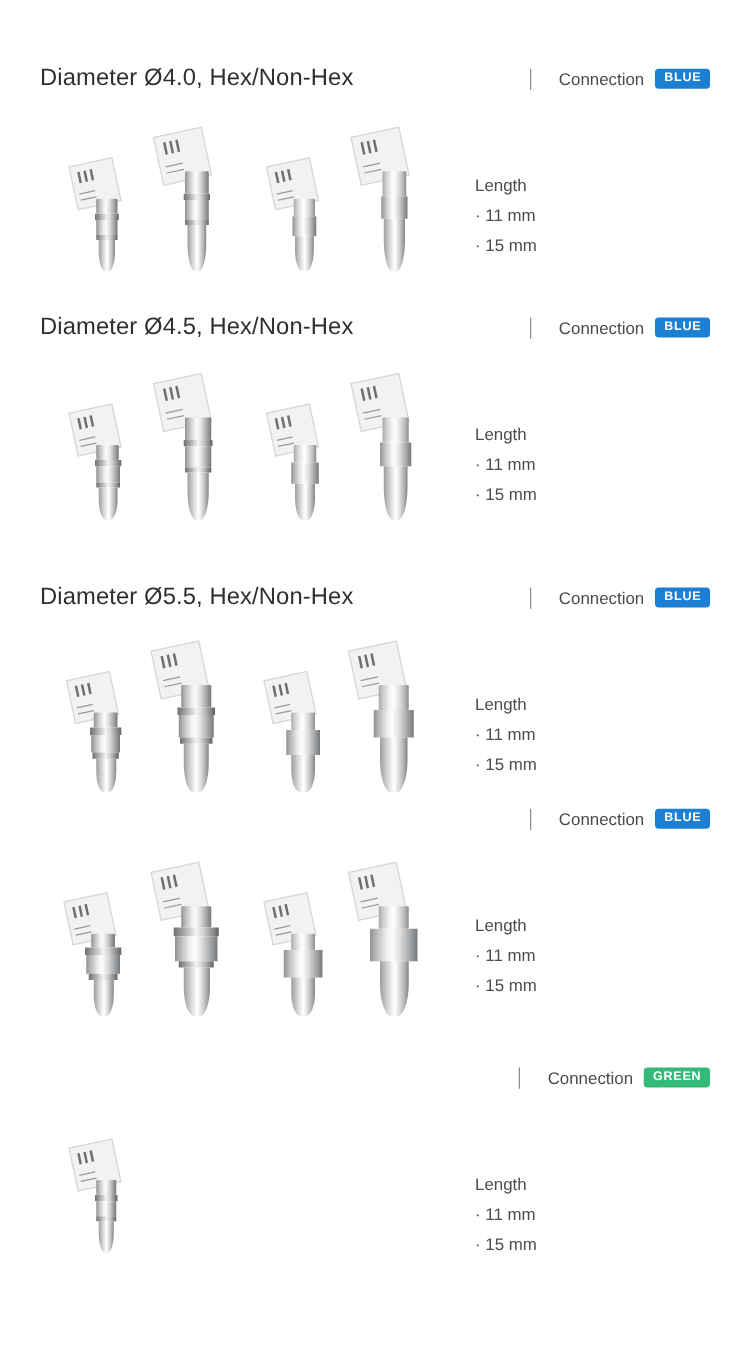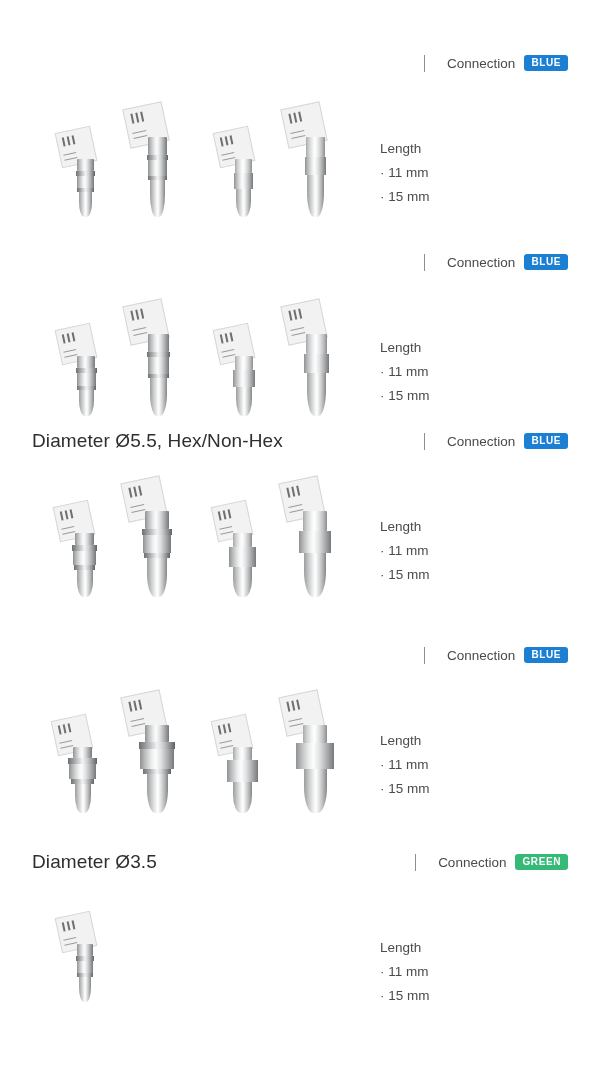--- a/index.html
+++ b/index.html
@@ -160,20 +160,21 @@
     border-bottom-right-radius: 40% 60%;
   }
 </style>
 </head>
 <body>
 
 <div class="page">
 
   <div class="section" style="position:absolute; left:32px; top:46px; height:185px;">
     <div class="section-header">
+      <div class="section-title">Diameter Ø4.0, Hex/Non-Hex</div>
       <div class="header-spacer"></div>
       <div class="divider-bar"></div>
       <div class="connection-label">Connection</div>
       <div class="badge" style="background:#1b7fd4;">BLUE</div>
     </div>
 
     <div class="section-body">
       <div class="images-area" style="height:145px;">
 
         <div class="implant" style="left:20px; bottom:8px; width:56px; height:88px;">
@@ -244,20 +245,21 @@
       <div class="specs">
         <div class="spec-title">Length</div>
         <div>· 11 mm</div>
         <div>· 15 mm</div>
       </div>
     </div>
   </div>
 
   <div class="section" style="position:absolute; left:32px; top:245px; height:185px;">
     <div class="section-header">
+      <div class="section-title">Diameter Ø4.5, Hex/Non-Hex</div>
       <div class="header-spacer"></div>
       <div class="divider-bar"></div>
       <div class="connection-label">Connection</div>
       <div class="badge" style="background:#1b7fd4;">BLUE</div>
     </div>
 
     <div class="section-body">
       <div class="images-area" style="height:145px;">
 
         <div class="implant" style="left:20px; bottom:8px; width:58px; height:90px;">
@@ -326,21 +328,21 @@
 
       </div>
       <div class="specs">
         <div class="spec-title">Length</div>
         <div>· 11 mm</div>
         <div>· 15 mm</div>
       </div>
     </div>
   </div>
 
-  <div class="section" style="position:absolute; left:32px; top:424px; height:185px;">
+  <div class="section" style="position:absolute; left:32px; top:461px; height:185px;">
     <div class="section-header">
       <div class="section-title">Diameter Ø5.5, Hex/Non-Hex</div>
       <div class="header-spacer"></div>
       <div class="divider-bar"></div>
       <div class="connection-label">Connection</div>
       <div class="badge" style="background:#1b7fd4;">BLUE</div>
     </div>
 
     <div class="section-body">
       <div class="images-area" style="height:145px;">
@@ -497,21 +499,20 @@
       <div class="specs">
         <div class="spec-title">Length</div>
         <div>· 11 mm</div>
         <div>· 15 mm</div>
       </div>
     </div>
   </div>
 
   <div class="section" style="position:absolute; left:32px; top:845px; height:185px;">
     <div class="section-header">
-      <div class="section-title">Diameter Ø3.5</div>
       <div class="header-spacer"></div>
       <div class="divider-bar"></div>
       <div class="connection-label">Connection</div>
       <div class="badge" style="background:#34b977;">GREEN</div>
     </div>
 
     <div class="section-body">
       <div class="images-area" style="height:145px;">
 
         <div class="implant" style="left:20px; bottom:22px; width:56px; height:88px;">

